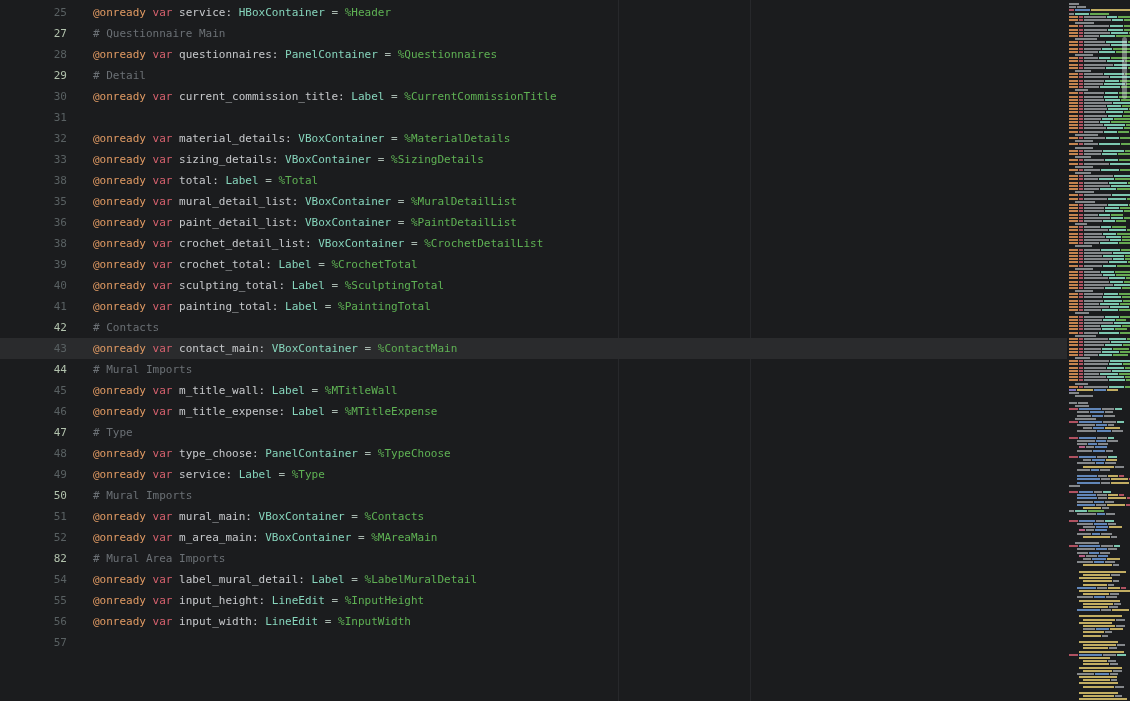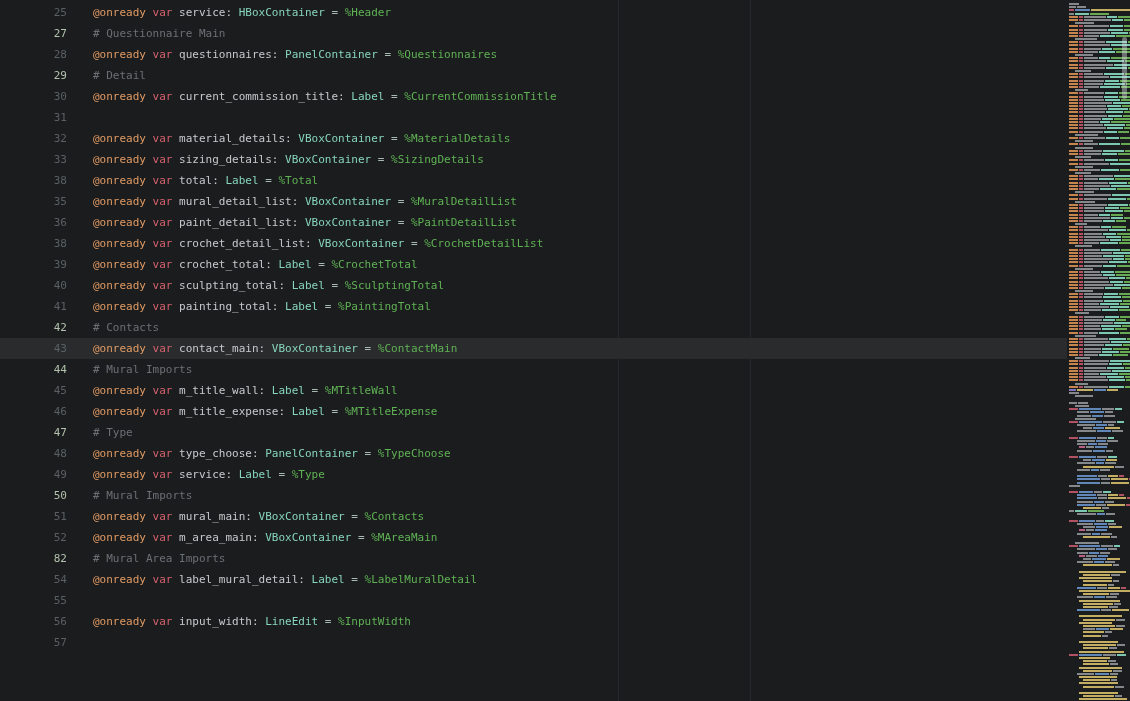--- a/index.html
+++ b/index.html
@@ -53,21 +53,21 @@
       <div class="row"><span class="ln">45</span><span class="code"><span class="tok-a">@onready </span><span class="tok-k">var </span><span class="tok-i">m_title_wall: </span><span class="tok-t">Label</span><span class="tok-o"> = </span><span class="tok-r">%MTitleWall</span></span></div>
       <div class="row"><span class="ln">46</span><span class="code"><span class="tok-a">@onready </span><span class="tok-k">var </span><span class="tok-i">m_title_expense: </span><span class="tok-t">Label</span><span class="tok-o"> = </span><span class="tok-r">%MTitleExpense</span></span></div>
       <div class="row"><span class="ln safe">47</span><span class="code"><span class="tok-m"># Type</span></span></div>
       <div class="row"><span class="ln">48</span><span class="code"><span class="tok-a">@onready </span><span class="tok-k">var </span><span class="tok-i">type_choose: </span><span class="tok-t">PanelContainer</span><span class="tok-o"> = </span><span class="tok-r">%TypeChoose</span></span></div>
       <div class="row"><span class="ln">49</span><span class="code"><span class="tok-a">@onready </span><span class="tok-k">var </span><span class="tok-i">service: </span><span class="tok-t">Label</span><span class="tok-o"> = </span><span class="tok-r">%Type</span></span></div>
       <div class="row"><span class="ln safe">50</span><span class="code"><span class="tok-m"># Mural Imports</span></span></div>
       <div class="row"><span class="ln">51</span><span class="code"><span class="tok-a">@onready </span><span class="tok-k">var </span><span class="tok-i">mural_main: </span><span class="tok-t">VBoxContainer</span><span class="tok-o"> = </span><span class="tok-r">%Contacts</span></span></div>
       <div class="row"><span class="ln">52</span><span class="code"><span class="tok-a">@onready </span><span class="tok-k">var </span><span class="tok-i">m_area_main: </span><span class="tok-t">VBoxContainer</span><span class="tok-o"> = </span><span class="tok-r">%MAreaMain</span></span></div>
       <div class="row"><span class="ln safe">82</span><span class="code"><span class="tok-m"># Mural Area Imports</span></span></div>
       <div class="row"><span class="ln">54</span><span class="code"><span class="tok-a">@onready </span><span class="tok-k">var </span><span class="tok-i">label_mural_detail: </span><span class="tok-t">Label</span><span class="tok-o"> = </span><span class="tok-r">%LabelMuralDetail</span></span></div>
-      <div class="row"><span class="ln">55</span></div>
+      <div class="row"><span class="ln">55</span><span class="code"><span class="tok-a">@onready </span><span class="tok-k">var </span><span class="tok-i">input_height: </span><span class="tok-t">LineEdit</span><span class="tok-o"> = </span><span class="tok-r">%InputHeight</span></span></div>
       <div class="row"><span class="ln">56</span><span class="code"><span class="tok-a">@onready </span><span class="tok-k">var </span><span class="tok-i">input_width: </span><span class="tok-t">LineEdit</span><span class="tok-o"> = </span><span class="tok-r">%InputWidth</span></span></div>
       <div class="row"><span class="ln">57</span></div>
     </div>
   <div id="minimap">
       <div class="mrow" style="top: 3px; left: 2px;">
         <span class="mseg" style="width: 10px; background: rgb(133, 136, 139);"></span>
       </div>
       <div class="mrow" style="top: 6.19px; left: 2px;">
         <span class="mseg" style="width: 7px; background: rgb(133, 136, 139);"></span>
         <span class="mseg" style="width: 9px; background: rgb(133, 136, 139);"></span>

